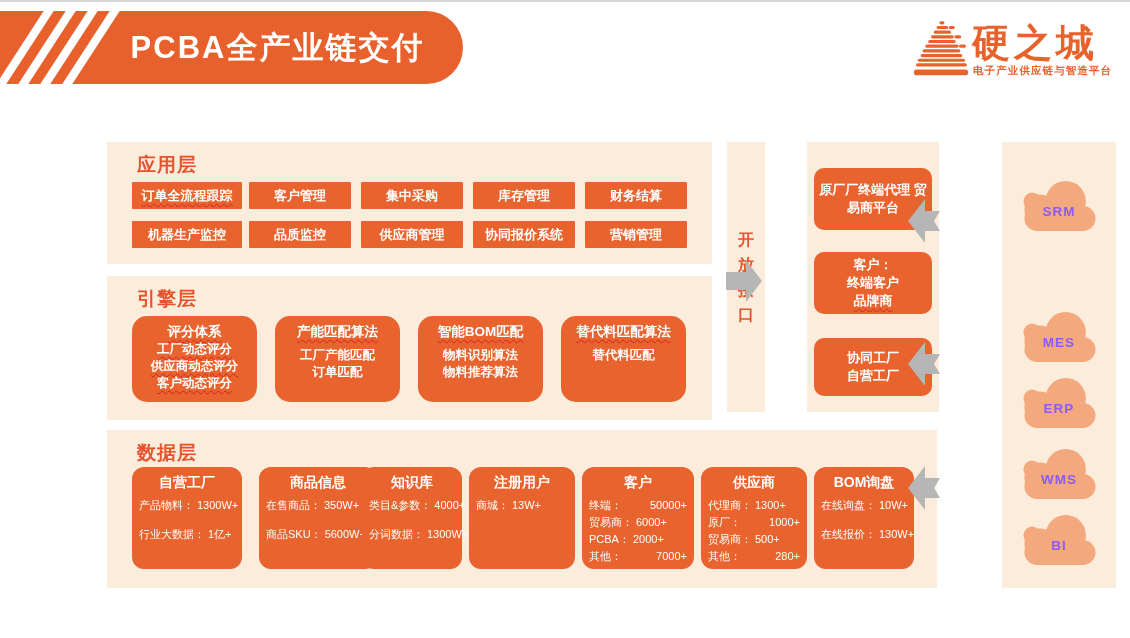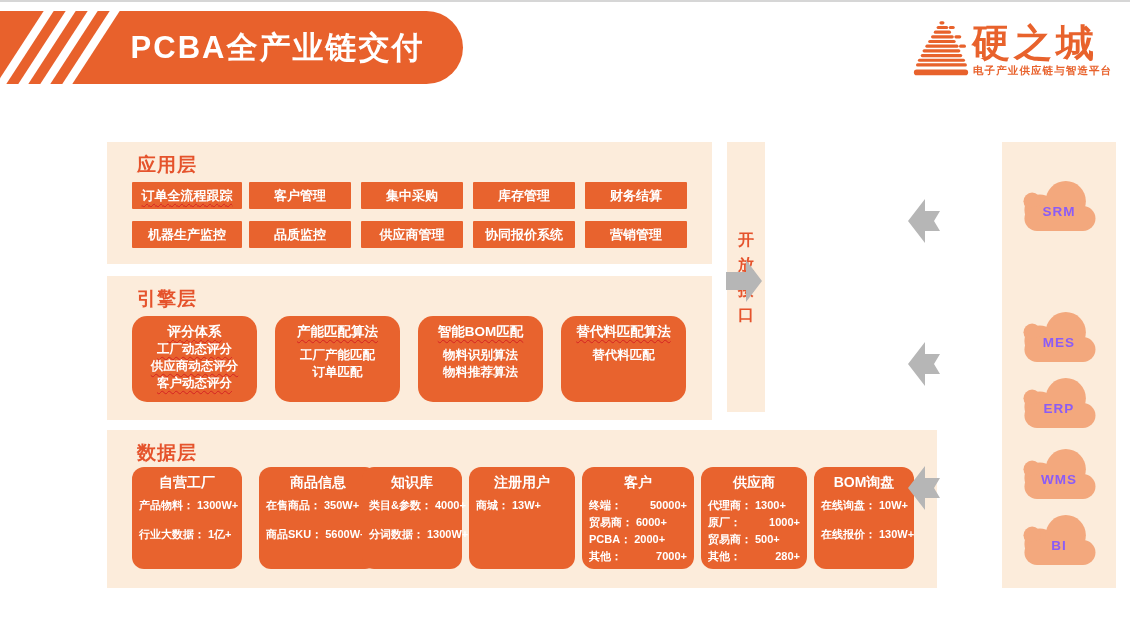--- a/index.html
+++ b/index.html
@@ -40,21 +40,21 @@
   
   .engine-block{position:absolute;top:40px;width:125px;height:86px;background:#e8632e;border-radius:15px;
     color:#ffffff;text-align:center;padding-top:7px;}
   .engine-title{font-size:13.5px;font-weight:bold;line-height:18px;}
   .engine-item{font-size:12.5px;font-weight:bold;line-height:17px;}
   .engine-gap{height:6px;}
 
   
   .data-block{position:absolute;top:37px;height:102px;background:#e8632e;border-radius:12px;color:#ffffff;padding:6px 7px 0 7px;}
   .data-title{text-align:center;font-size:14px;font-weight:bold;line-height:18px;margin-bottom:7px;}
-  .data-row{display:flex;font-size:11px;font-weight:bold;line-height:15px;white-space:nowrap;}
+  .data-row{display:flex;font-size:11px;font-weight:normal;line-height:15px;white-space:nowrap;}
   .data-row .val{margin-left:3px;}
   .data-row.spread{justify-content:space-between;}
   .data-row.spread .val{margin-left:0;}
   .gap-lg{margin-top:14px;}
   .gap-sm{margin-top:2px;}
 
   
   .openapi-char{color:#e5532c;font-size:16px;font-weight:bold;line-height:18px;}
 
   
@@ -270,20 +270,34 @@
     <span class="openapi-char">开</span>
     <span class="openapi-char">放</span>
     <span class="openapi-char">接</span>
     <span class="openapi-char">口</span>
   </div>
 
   <svg class="arrow" style="left:726px;top:258px" width="36" height="46" viewBox="0 0 36 46">
     <polygon points="0,14 20,14 20,2 36,23 20,44 20,32 0,32" fill="#b6b6b6"></polygon>
   </svg>
 
+  <div class="abs panel panel-partners">
+    <div class="partner-box pbox1">
+      <div>原厂厂终端代理 贸易商平台</div>
+    </div>
+    <div class="partner-box pbox2">
+      <div>客户：</div>
+      <div>终端客户</div>
+      <div class="wavy">品牌商</div>
+    </div>
+    <div class="partner-box pbox3">
+      <div>协同工厂</div>
+      <div>自营工厂</div>
+    </div>
+  </div>
 
   <svg class="arrow" style="left:908px;top:197px" width="32" height="48" viewBox="0 0 32 48">
     <polygon points="0,24 17,2 17,14 32,14 26,24 32,34 17,34 17,46" fill="#b6b6b6"></polygon>
   </svg>
   <svg class="arrow" style="left:908px;top:340px" width="32" height="48" viewBox="0 0 32 48">
     <polygon points="0,24 17,2 17,14 32,14 26,24 32,34 17,34 17,46" fill="#b6b6b6"></polygon>
   </svg>
   <svg class="arrow" style="left:908px;top:464px" width="32" height="48" viewBox="0 0 32 48">
     <polygon points="0,24 17,2 17,14 32,14 26,24 32,34 17,34 17,46" fill="#b6b6b6"></polygon>
   </svg>

